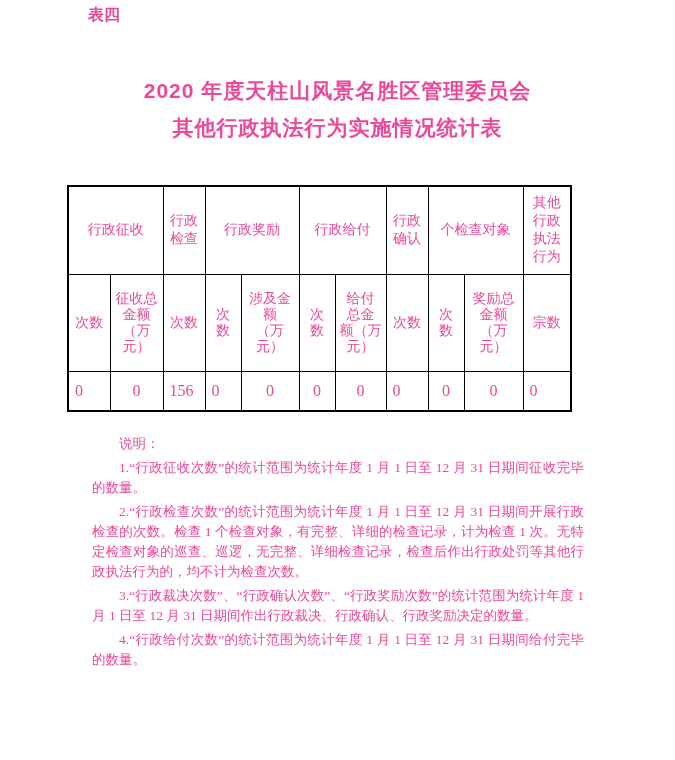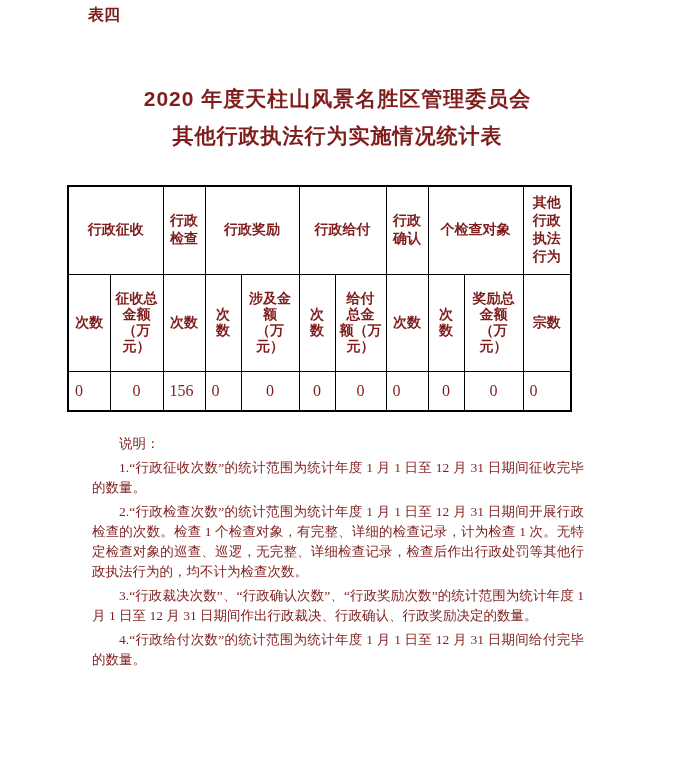--- a/index.html
+++ b/index.html
@@ -1,36 +1,36 @@
 <!DOCTYPE html>
 <html><head>
 <meta charset="utf-8">
 <style>
   html, body { margin: 0; padding: 0; background: #ffffff; }
   .page {
     position: relative;
     width: 675px;
     height: 760px;
     background: #ffffff;
-    color: #7f1d1d;
+    color: #ec4899;
     font-family: "Liberation Serif", "DejaVu Serif", serif;
     overflow: hidden;
   }
   .table-label {
     position: absolute;
     left: 88px;
     top: 5px;
     font-size: 16px;
     font-weight: bold;
     font-family: "Liberation Sans", "DejaVu Sans", sans-serif;
   }
   .doc-title {
     position: absolute;
     left: 0;
-    top: 80px;
+    top: 72px;
     width: 675px;
     text-align: center;
     font-size: 21px;
     font-weight: bold;
     line-height: 37px;
     font-family: "Liberation Sans", "DejaVu Sans", sans-serif;
     letter-spacing: 1px;
   }
   table.stats {
     position: absolute;
@@ -45,27 +45,27 @@
     border: 1px solid #000;
     text-align: center;
     vertical-align: middle;
     padding: 1px;
     overflow: hidden;
   }
   tr.r1 { height: 88px; }
   tr.r2 { height: 97px; }
   tr.r3 { height: 40px; }
   tr.r1 td {
-    font-weight: bold;
+    font-weight: normal;
     font-size: 14px;
     line-height: 18px;
     white-space: pre-line;
   }
   tr.r2 td {
-    font-weight: bold;
+    font-weight: normal;
     font-size: 14px;
     line-height: 16px;
     white-space: pre-line;
   }
   tr.r3 td {
     font-size: 16px;
     font-weight: normal;
   }
   tr.r3 td.v-left {
     text-align: left;

